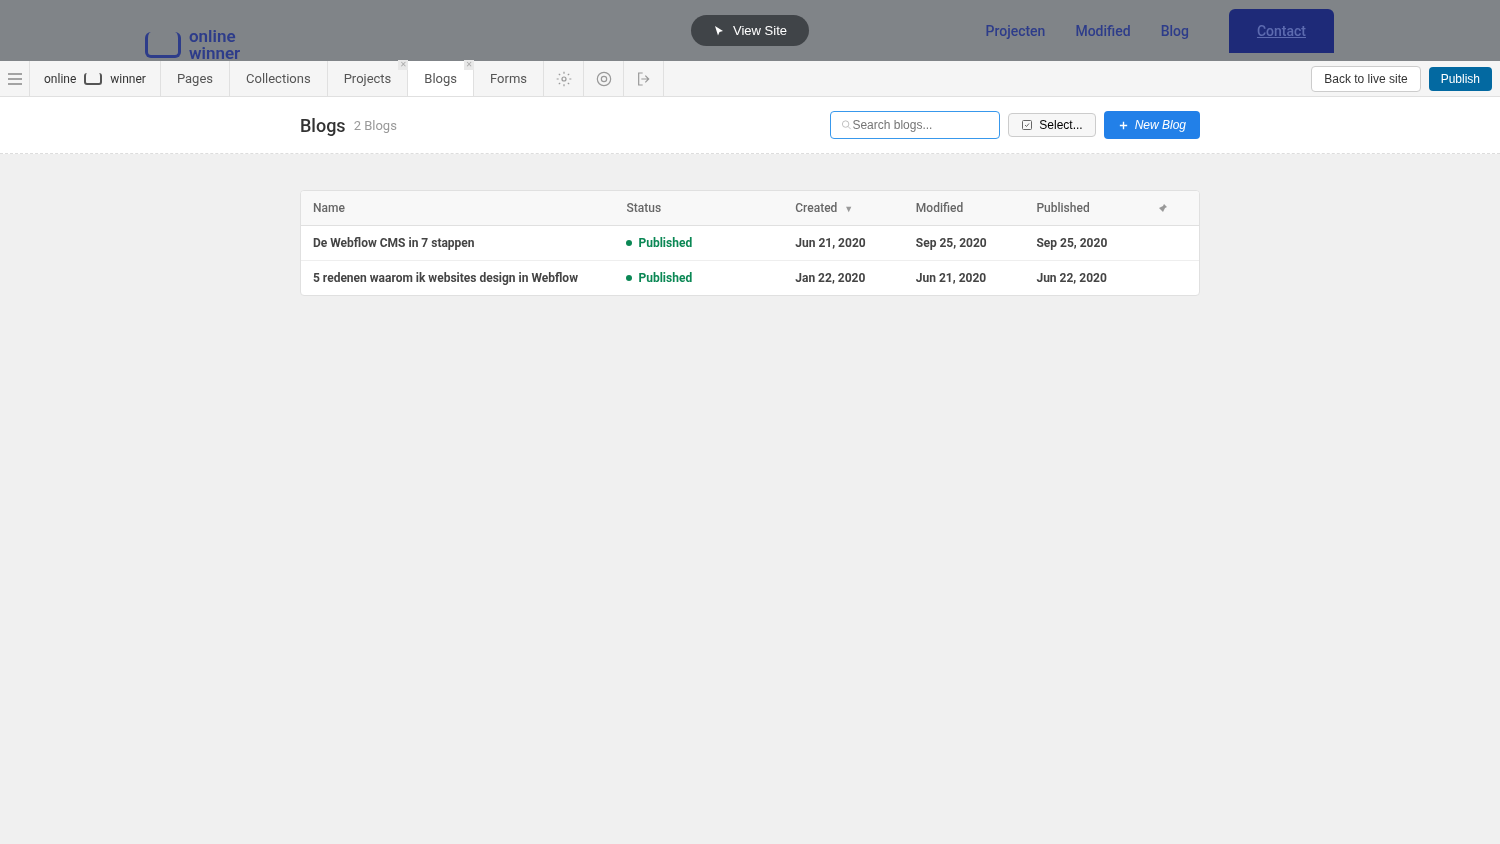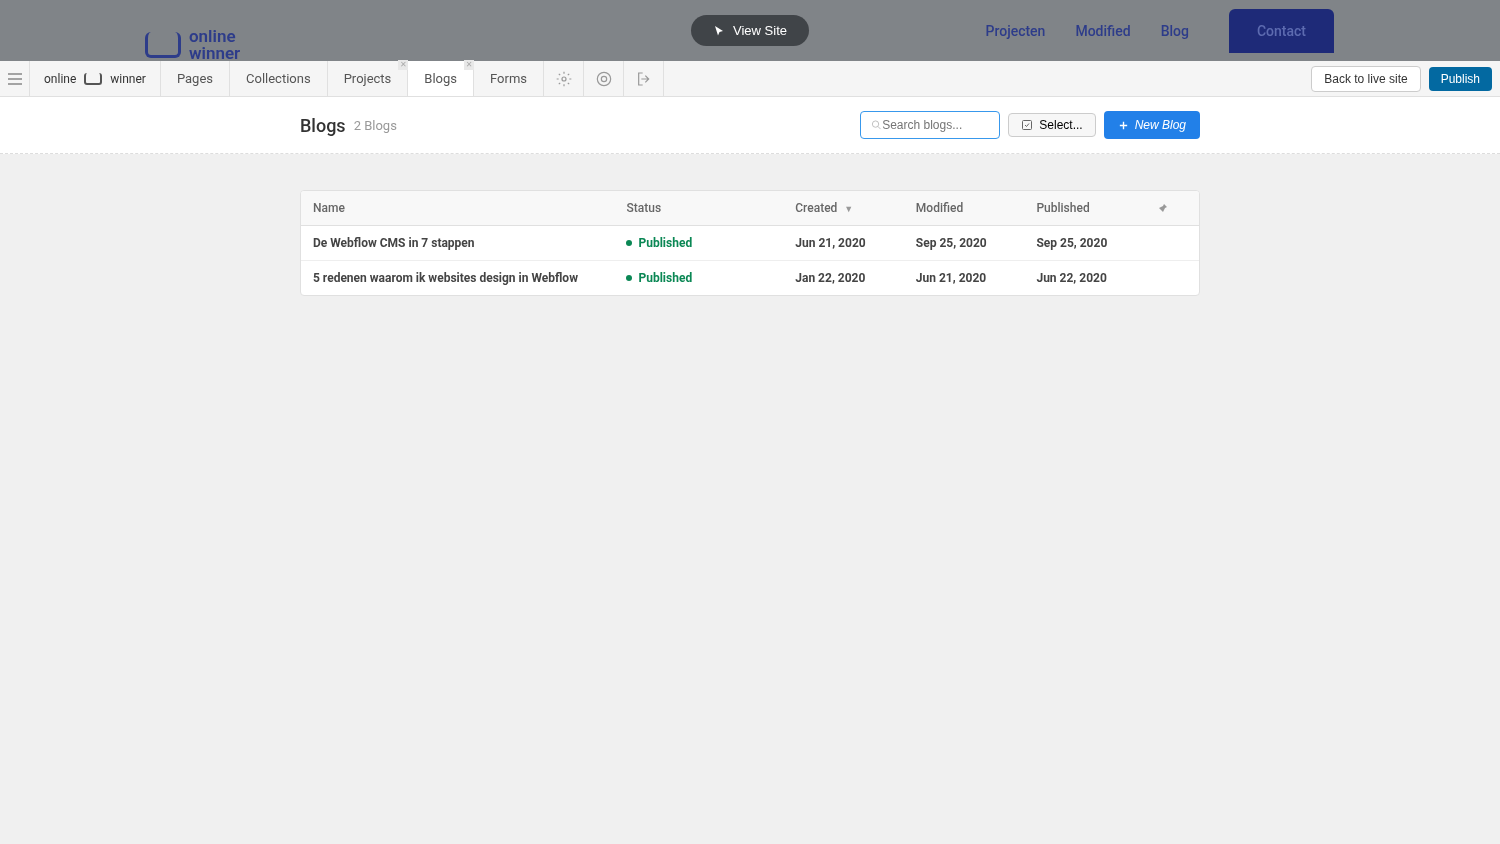--- a/index.html
+++ b/index.html
@@ -54,20 +54,21 @@
       font-size: 14px;
       color: #2d3c8a;
       font-weight: 500;
     }
     .hero-nav .contact {
       background: #1e2a78;
       color: #5d6bb0;
       padding: 14px 28px;
       border-radius: 6px 6px 0 0;
       margin-left: 10px;
+      text-decoration: underline;
     }
     
     
     .editor-bar {
       height: 36px;
       background: #f5f5f5;
       border-bottom: 1px solid #e0e0e0;
       display: flex;
       align-items: stretch;
     }
@@ -162,21 +163,21 @@
       align-items: center;
       padding-left: 0;
     }
     .page-title { font-size: 18px; font-weight: 500; color: #333; }
     .page-count { font-size: 13px; color: #999; margin-left: 8px; }
     .header-spacer { flex: 1; }
     .search-box {
       border: 1px solid #3898ec;
       border-radius: 4px;
       padding: 6px 10px;
-      width: 140px;
+      width: 170px;
       font-size: 12px;
       display: flex;
       align-items: center;
       margin-right: 8px;
     }
     .search-box input { border: none; outline: none; width: 100%; font-size: 12px; }
     .select-btn {
       border: 1px solid #ccc;
       background: #f7f7f7;
       padding: 4px 12px;

